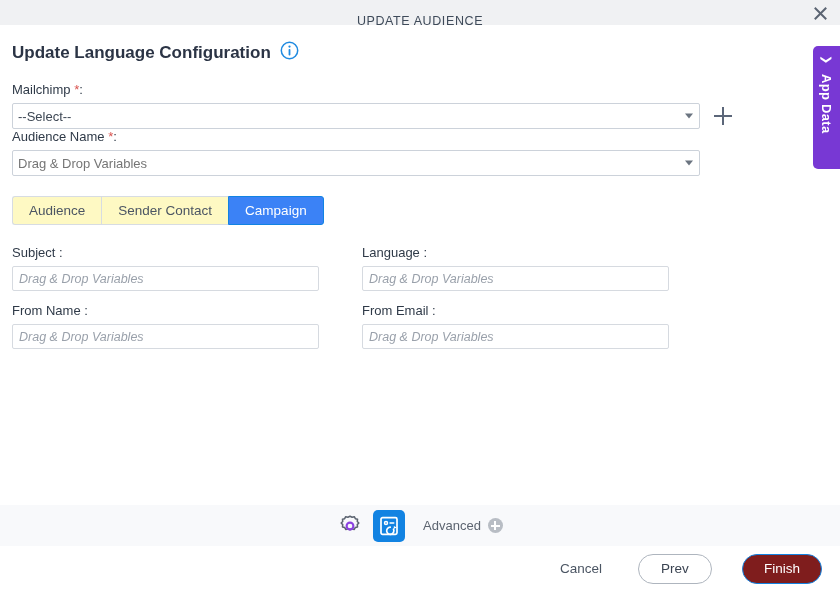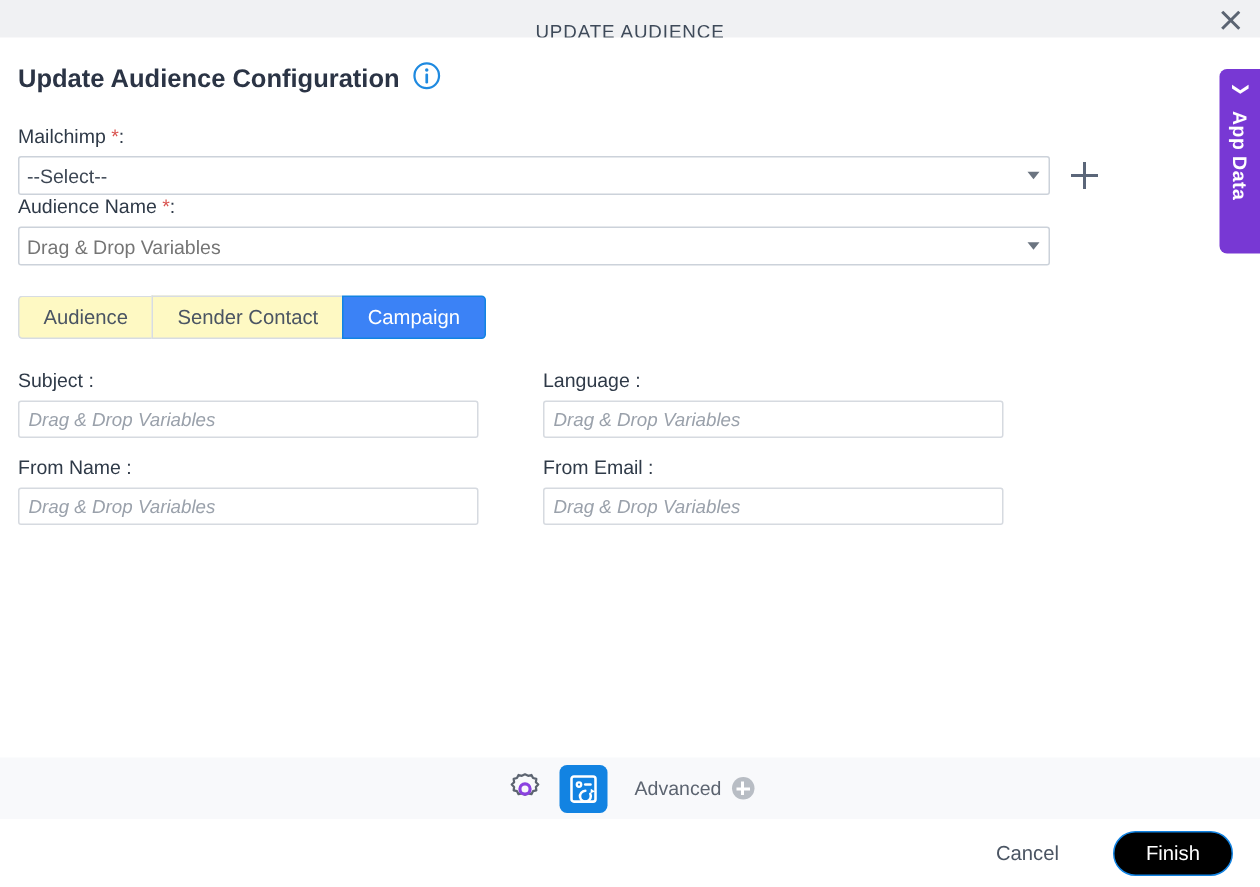--- a/index.html
+++ b/index.html
@@ -213,21 +213,21 @@
     font-size: 13.5px; color: #3b4452;
     background: #fff;
     border: 1px solid #aeb5be;
     border-radius: 16px;
     height: 30px; min-width: 74px;
     cursor: pointer;
     font-family: "Liberation Sans", sans-serif;
   }
   .btn-primary {
     font-size: 13.5px; color: #fff;
-    background: #000000;
+    background: #7f1d1d;
     border: 1px solid #1283e2;
     border-radius: 16px;
     height: 30px; min-width: 80px;
     cursor: pointer;
     font-family: "Liberation Sans", sans-serif;
   }
 
   
   .appdata {
     position: absolute;
@@ -264,21 +264,21 @@
     <div class="close-btn">
       <svg width="13" height="13" viewBox="0 0 13 13">
         <path d="M1.5 1.5 L11.5 11.5 M11.5 1.5 L1.5 11.5" stroke="#5b6472" stroke-width="2" stroke-linecap="square"></path>
       </svg>
     </div>
   </div>
 
   <div class="content">
 
     <div class="page-title-row">
-      <span class="page-title">Update Audience Configuration</span>
+      <span class="page-title">Update Language Configuration</span>
       <span class="info-icon">
         <svg width="19" height="19" viewBox="0 0 19 19">
           <circle cx="9.5" cy="9.5" r="8.2" fill="none" stroke="#1f8ae0" stroke-width="1.5"></circle>
           <circle cx="9.5" cy="5.6" r="1.15" fill="#1f8ae0"></circle>
           <rect x="8.6" y="8" width="1.8" height="6.6" rx="0.8" fill="#1f8ae0"></rect>
         </svg>
       </span>
     </div>
 
     <div class="row">
@@ -351,20 +351,21 @@
       </svg>
     </span>
     <span class="advanced-wrap">
       <span class="advanced-label">Advanced</span>
       <span class="circ-plus"></span>
     </span>
   </div>
 
   <div class="footer">
     <button class="btn-plain">Cancel</button>
+    <button class="btn-outline">Prev</button>
     <button class="btn-primary">Finish</button>
   </div>
 
   <div class="appdata">
     <span class="appdata-chev">❯</span>
     <span class="appdata-text">App Data</span>
   </div>
 
 </div>
 

